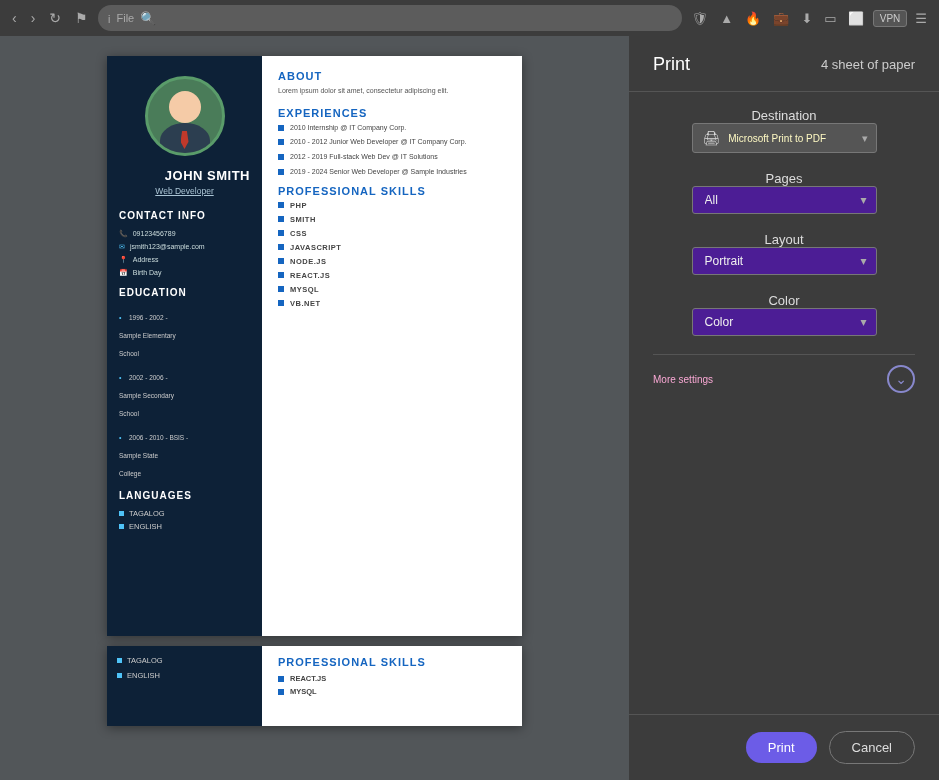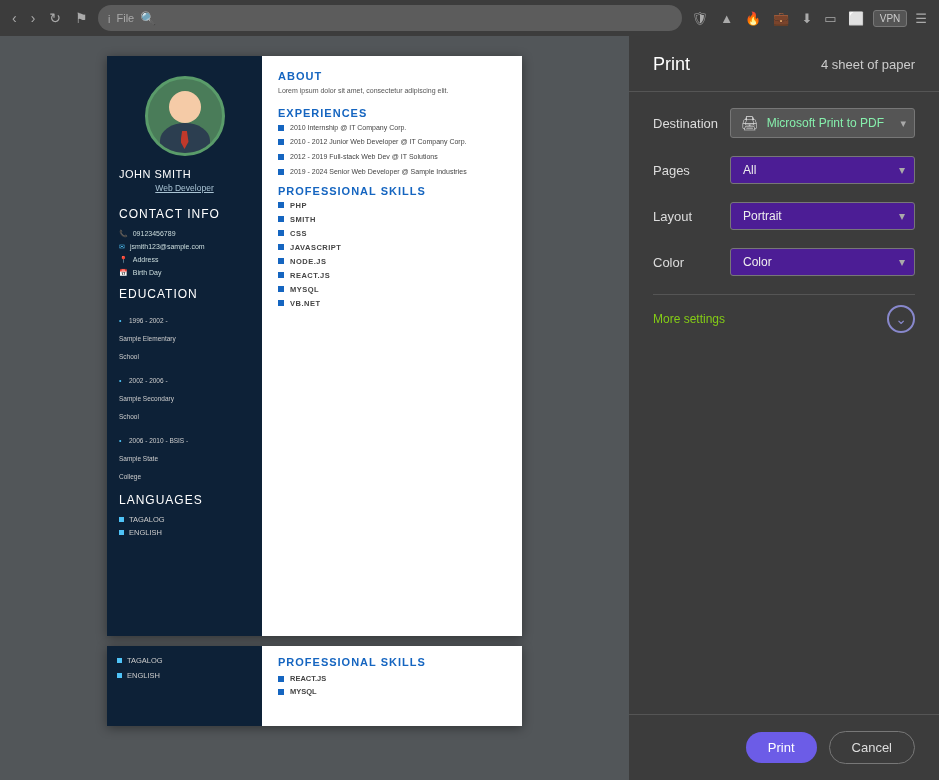--- a/index.html
+++ b/index.html
@@ -146,39 +146,39 @@
       position: absolute;
       bottom: 4px;
       width: 8px;
       height: 18px;
       background: #c0392b;
       clip-path: polygon(20% 0%, 80% 0%, 100% 60%, 50% 100%, 0% 60%);
     }
 
     .resume-name {
       color: white;
-      font-size: 11px;
-      font-weight: normal;
-      text-align: left;
+      font-size: 13px;
+      font-weight: bold;
+      text-align: right;
       margin-bottom: 3px;
       letter-spacing: 0.5px;
     }
 
     .resume-title {
       color: #aac4d4;
       font-size: 8.5px;
       text-align: center;
       margin-bottom: 14px;
       text-decoration: underline;
     }
 
     .section-title-left {
       color: white;
-      font-size: 12px;
-      font-weight: normal;
+      font-size: 10px;
+      font-weight: bold;
       letter-spacing: 1px;
       margin-bottom: 8px;
       margin-top: 10px;
     }
 
     .contact-item {
       display: flex;
       align-items: flex-start;
       gap: 5px;
       margin-bottom: 4px;
@@ -327,20 +327,21 @@
     .print-options {
       padding: 16px 24px;
       flex: 1;
     }
 
     .print-option-row {
       display: flex;
       justify-content: space-between;
       align-items: center;
       margin-bottom: 18px;
+      flex-direction: column;
     }
 
     .option-label {
       color: #ddd;
       font-size: 13px;
     }
 
     .option-select {
       background: #4c1d95;
       border: 1px solid #777;
@@ -383,44 +384,44 @@
       position: relative;
       gap: 8px;
     }
 
     .printer-icon {
       font-size: 14px;
       color: #ddd;
     }
 
     .destination-text {
-      color: #86efac;
-      font-size: 12px;
+      color: #fef9c3;
+      font-size: 10px;
       flex: 1;
     }
 
     .destination-arrow {
       color: #aaa;
       font-size: 11px;
       position: absolute;
       right: 8px;
     }
 
     .more-settings-row {
       display: flex;
       justify-content: space-between;
       align-items: center;
       padding-top: 10px;
       border-top: 1px solid #555;
       cursor: pointer;
     }
 
     .more-settings-label {
-      color: #84cc16;
-      font-size: 12px;
+      color: #f9a8d4;
+      font-size: 10px;
     }
 
     .more-settings-chevron {
       width: 28px;
       height: 28px;
       border-radius: 50%;
       border: 2px solid #8888cc;
       display: flex;
       align-items: center;
       justify-content: center;

